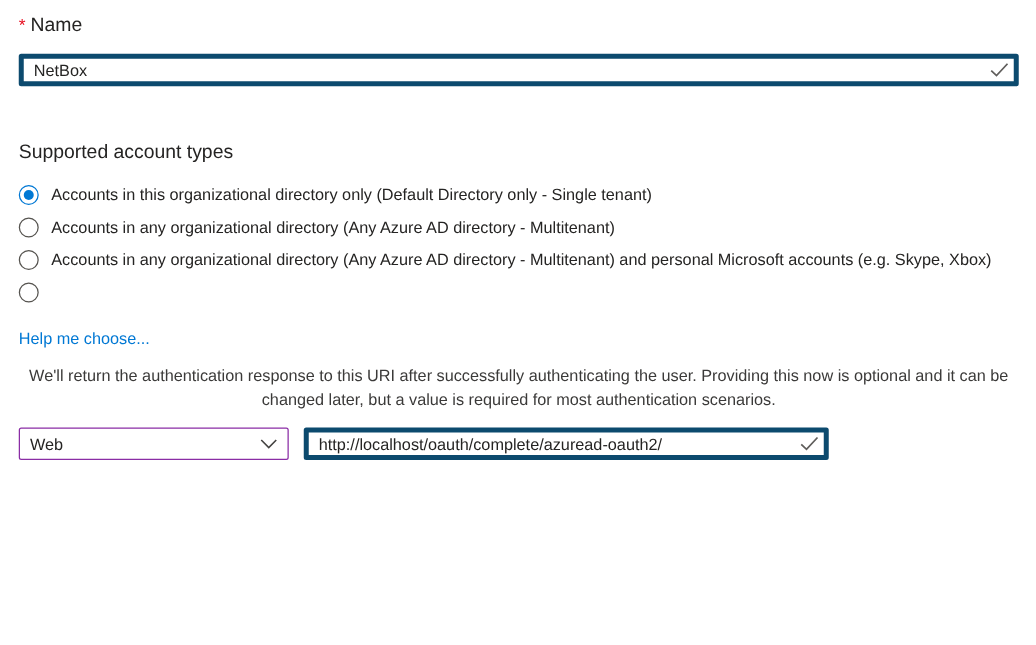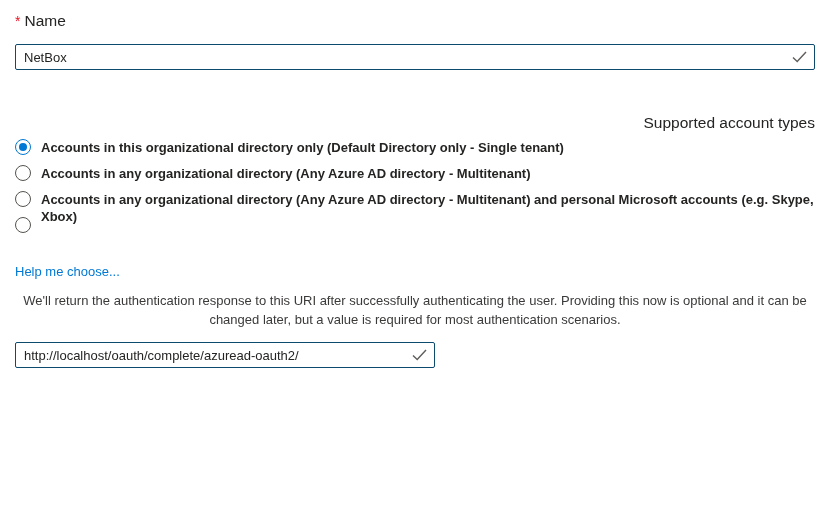--- a/index.html
+++ b/index.html
@@ -16,38 +16,38 @@
     font-size: 15.5px; font-weight: 400; color: #252423; line-height: 21px;
   }
   .required-asterisk { color: #e81123; margin-right: 4px; font-size: 14px; }
   .desc {
     font-size: 13px; color: #3b3a39; line-height: 19px;
   }
 
   
   .input-wrap { position: relative; }
   .text-input {
-    height: 26px; border: 1px solid #0c4a6e; border-radius: 2px;
+    height: 26px; border: 4px solid #0c4a6e; border-radius: 2px;
     font-family: "Liberation Sans", "DejaVu Sans", sans-serif;
     font-size: 13px; color: #252423; padding: 0 26px 0 8px;
     outline: none; background: #fff; display: block; width: 100%;
   }
   .check-icon {
     position: absolute; right: 8px; top: 50%; transform: translateY(-50%);
     width: 15px; height: 12px; pointer-events: none;
   }
 
   #name-input-wrap { margin-top: 12px; width: 800px; }
 
-  #account-heading { margin-top: 42px; text-align: right; }
+  #account-heading { margin-top: 42px; }
   #account-question { margin-top: 17px; }
 
   .radio-group { margin-top: 6px; }
   .radio-row {
-    display: flex; align-items: flex-start; height: 26px; cursor: pointer; font-weight: bold;
+    display: flex; align-items: flex-end; height: 26px; cursor: pointer;
   }
   .radio-circle {
     width: 16px; height: 16px; border: 1px solid #55534f; border-radius: 50%;
     display: inline-flex; align-items: center; justify-content: center;
     flex: 0 0 auto; background: #fff;
   }
   .radio-row.selected .radio-circle { border-color: #0078d4; }
   .radio-dot { width: 8px; height: 8px; border-radius: 50%; background: transparent; }
   .radio-row.selected .radio-dot { background: #0078d4; }
   .radio-label { font-size: 13px; color: #252423; margin-left: 10px; line-height: 17px; }
@@ -118,20 +118,26 @@
         </span>
     </div>
   </div>
 
   <a class="link">Help me choose...</a>
 
   
   <div class="desc" id="redirect-desc">We'll return the authentication response to this URI after successfully authenticating the user. Providing this now is optional and it can be changed later, but a value is required for most authentication scenarios.</div>
 
   <div class="controls-row">
+    <div class="select-box">
+      <span>Web</span>
+      <svg class="chevron-icon" viewBox="0 0 14 9">
+        <polyline points="1,1.5 7,7.5 13,1.5" fill="none" stroke="#454442" stroke-width="1.3"></polyline>
+      </svg>
+    </div>
     <div class="input-wrap" id="uri-input-wrap">
       <input class="text-input" type="text" value="http://localhost/oauth/complete/azuread-oauth2/" style="">
       <svg class="check-icon" viewBox="0 0 15 12">
         <polyline points="1,6.5 5.2,10.5 14,1" fill="none" stroke="#605e5c" stroke-width="1.4"></polyline>
       </svg>
     </div>
   </div>
 
 </div>
 

